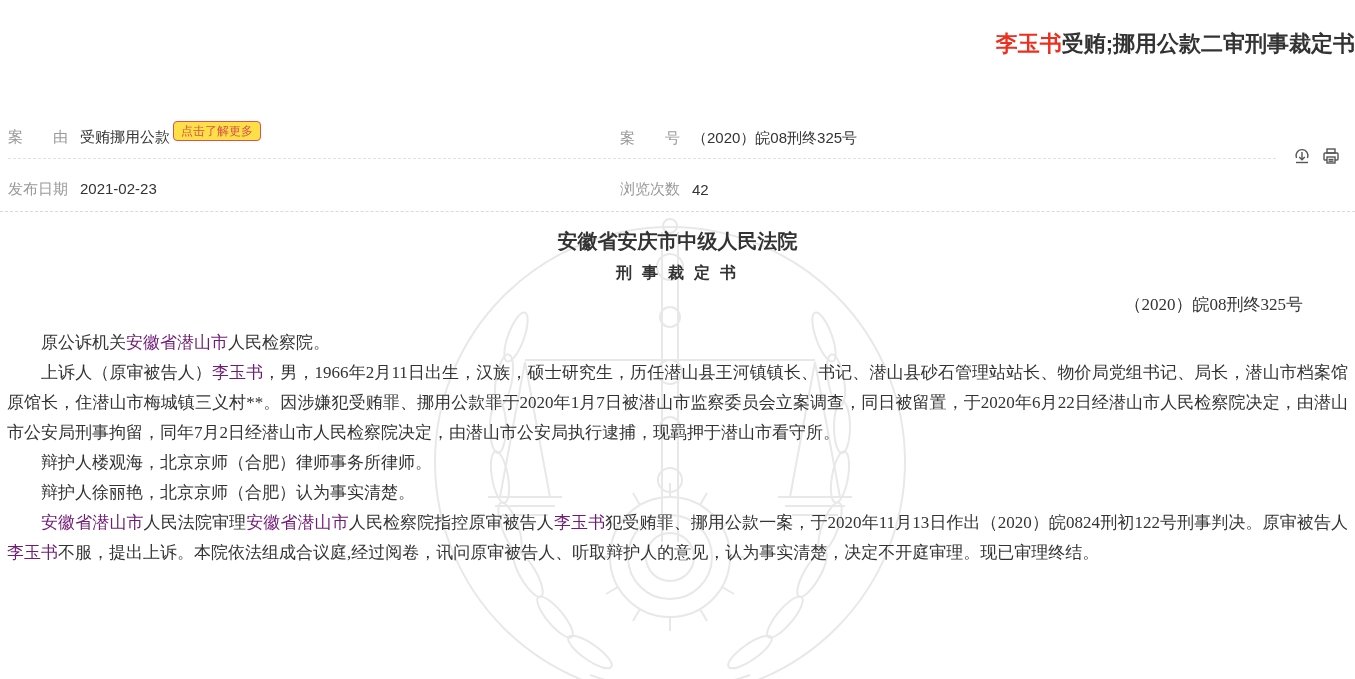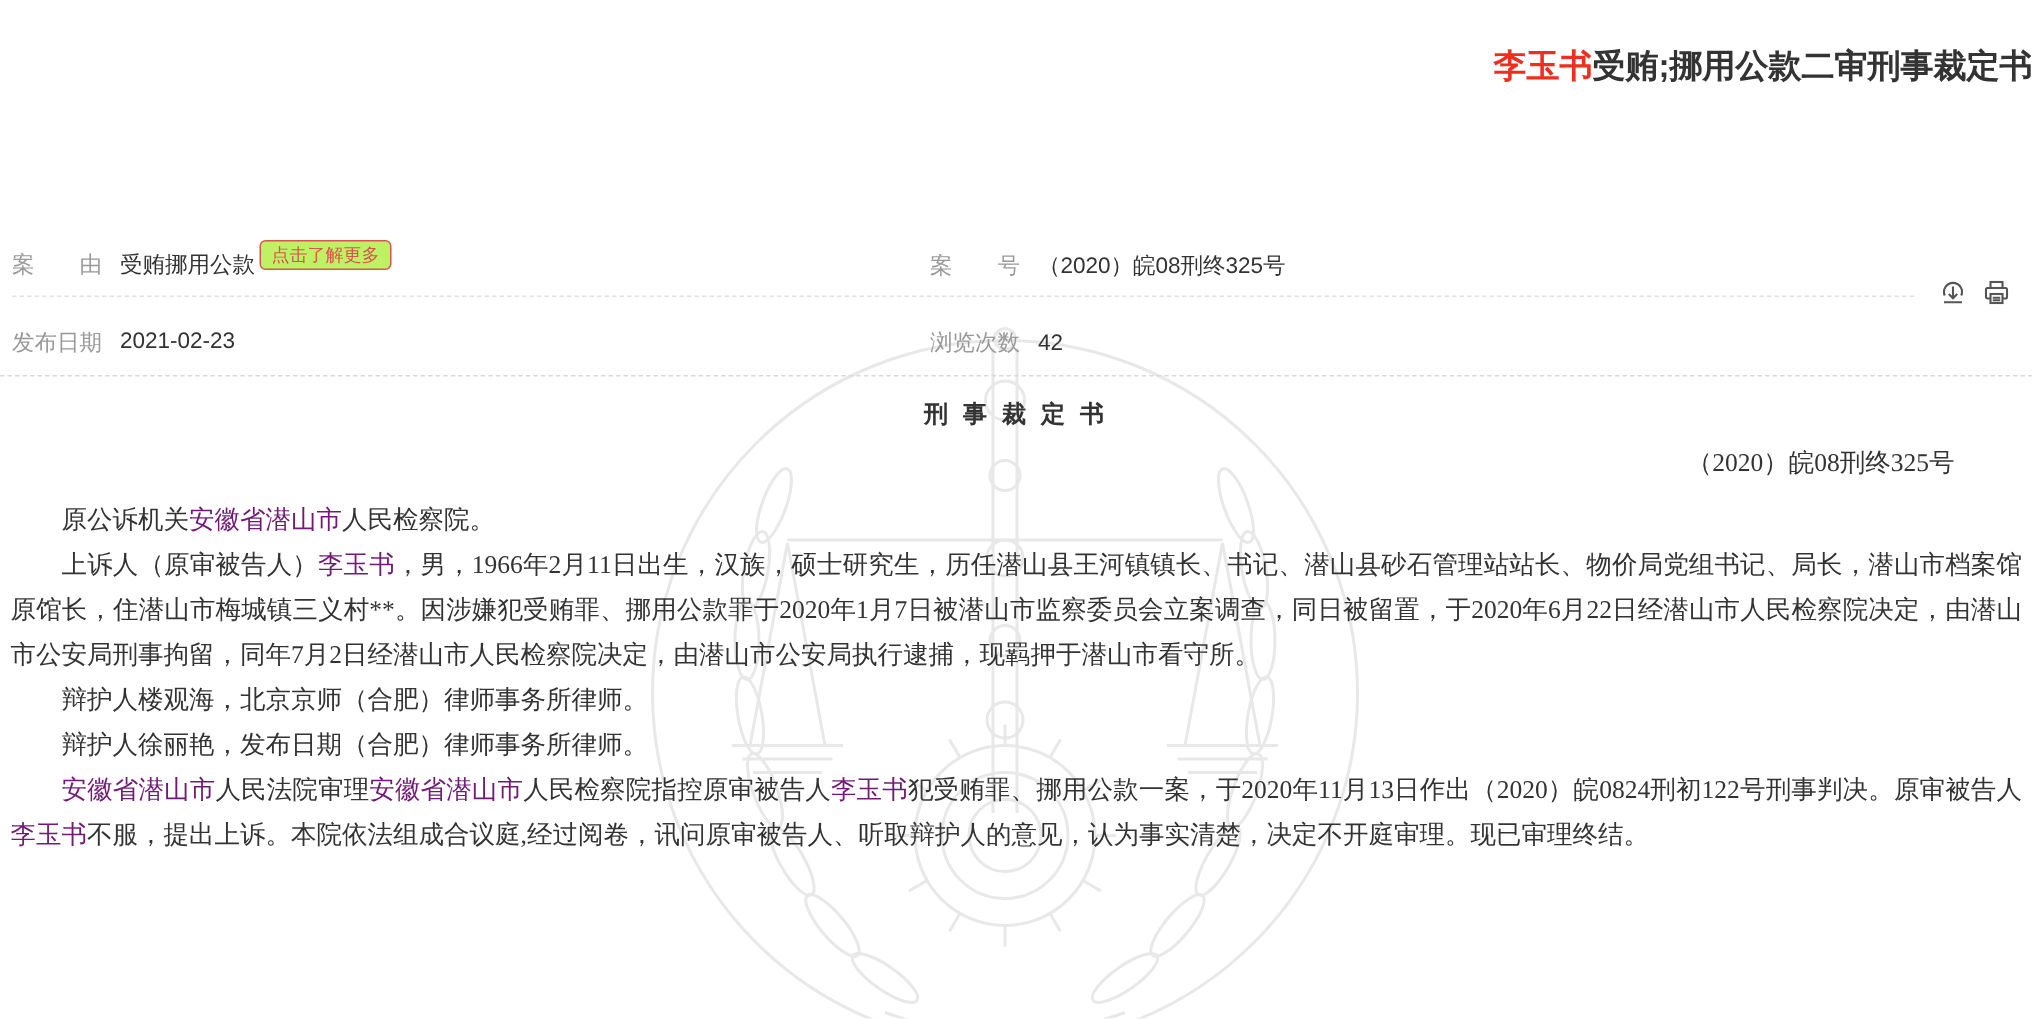--- a/index.html
+++ b/index.html
@@ -9,32 +9,32 @@
     position:relative; color:#333;
     font-family:"Liberation Sans","DejaVu Sans",sans-serif;
   }
   
   .page-title{
     margin:30px 0 0; text-align:right;
     font-size:22px; font-weight:bold; line-height:28px; color:#333;
   }
   .red-hl{ color:#ee2f1f; }
   
-  .meta{ margin-top:107px; position:relative; }
+  .meta{ margin-top:68px; position:relative; }
   .meta-row{ display:flex; align-items:flex-start; }
   .meta-row1{ padding:2px 0 10px 8px; }
   .meta-row1 .cells{ display:flex; width:1268px; border-bottom:1px dashed #e2e2e2; padding-bottom:10px; }
   .meta-row2{ padding:11px 0 12px 8px; border-bottom:1px dashed #d9d9d9; }
   .meta-cell-left{ width:612px; display:flex; align-items:flex-start; }
   .meta-cell-right{ display:flex; align-items:center; }
   .meta-label{ color:#999; font-size:15px; margin-right:12px; white-space:pre; }
   .meta-value{ color:#333; font-size:15px; }
   .more-badge{
     display:inline-block; margin-left:3px; position:relative; top:-7px;
-    color:#d9534f; border:1px solid #d9534f; border-radius:4px; background:#bef264;
+    color:#d9534f; border:1px solid #d9534f; border-radius:4px; background:#fde047;
     font-size:12px; line-height:16px; padding:1px 7px; cursor:pointer; white-space:nowrap;
   }
   .meta-icons{ position:absolute; right:14px; top:20px; display:flex; gap:9px; }
   .meta-icons svg{ display:block; cursor:pointer; }
   
   .document{ position:relative; padding:10px 7px 0; z-index:1; }
   .doc-court{
     margin:4px 0 0; text-align:center; font-weight:bold; color:#333;
     font-family:"Liberation Serif","DejaVu Serif",serif; font-size:20px; line-height:31px;
   }
@@ -163,22 +163,23 @@
         <rect x="6" y="3" width="8" height="4"></rect>
         <rect x="6" y="11" width="8" height="6" fill="#fff"></rect>
         <line x1="7.5" y1="13.5" x2="12.5" y2="13.5"></line>
         <line x1="7.5" y1="15.2" x2="12.5" y2="15.2"></line>
       </g>
     </svg>
   </div>
 </div>
 
 <div class="document">
+  <h2 class="doc-court">安徽省安庆市中级人民法院</h2>
   <h2 class="doc-type">刑 事 裁 定 书</h2>
   <div class="doc-caseno">（2020）皖08刑终325号</div>
   <div>
       <p class="doc-para indent"><span>原公诉机关</span><span class="red-entity">安徽省潜山市</span><span>人民检察院。</span></p>
       <p class="doc-para indent"><span>上诉人（原审被告人）</span><span class="red-entity">李玉书</span><span>，男，1966年2月11日出生，汉族，硕士研究生，历任潜山县王河镇镇长、书记、潜山县砂石管理站站长、物价局党组书记、局长，潜山市档案馆原馆长，住潜山市梅城镇三义村**。因涉嫌犯受贿罪、挪用公款罪于2020年1月7日被潜山市监察委员会立案调查，同日被留置，于2020年6月22日经潜山市人民检察院决定，由潜山市公安局刑事拘留，同年7月2日经潜山市人民检察院决定，由潜山市公安局执行逮捕，现羁押于潜山市看守所。</span></p>
       <p class="doc-para indent"><span>辩护人楼观海，北京京师（合肥）律师事务所律师。</span></p>
-      <p class="doc-para indent"><span>辩护人徐丽艳，发布日期（合肥）律师事务所律师。</span></p>
+      <p class="doc-para indent"><span>辩护人徐丽艳，北京京师（合肥）认为事实清楚。</span></p>
       <p class="doc-para indent"><span class="red-entity">安徽省潜山市</span><span>人民法院审理</span><span class="red-entity">安徽省潜山市</span><span>人民检察院指控原审被告人</span><span class="red-entity">李玉书</span><span>犯受贿罪、挪用公款一案，于2020年11月13日作出（2020）皖0824刑初122号刑事判决。原审被告人</span><span class="red-entity">李玉书</span><span>不服，提出上诉。本院依法组成合议庭,经过阅卷，讯问原审被告人、听取辩护人的意见，认为事实清楚，决定不开庭审理。现已审理终结。</span></p>
     </div>
 </div>
 
 </body></html>

